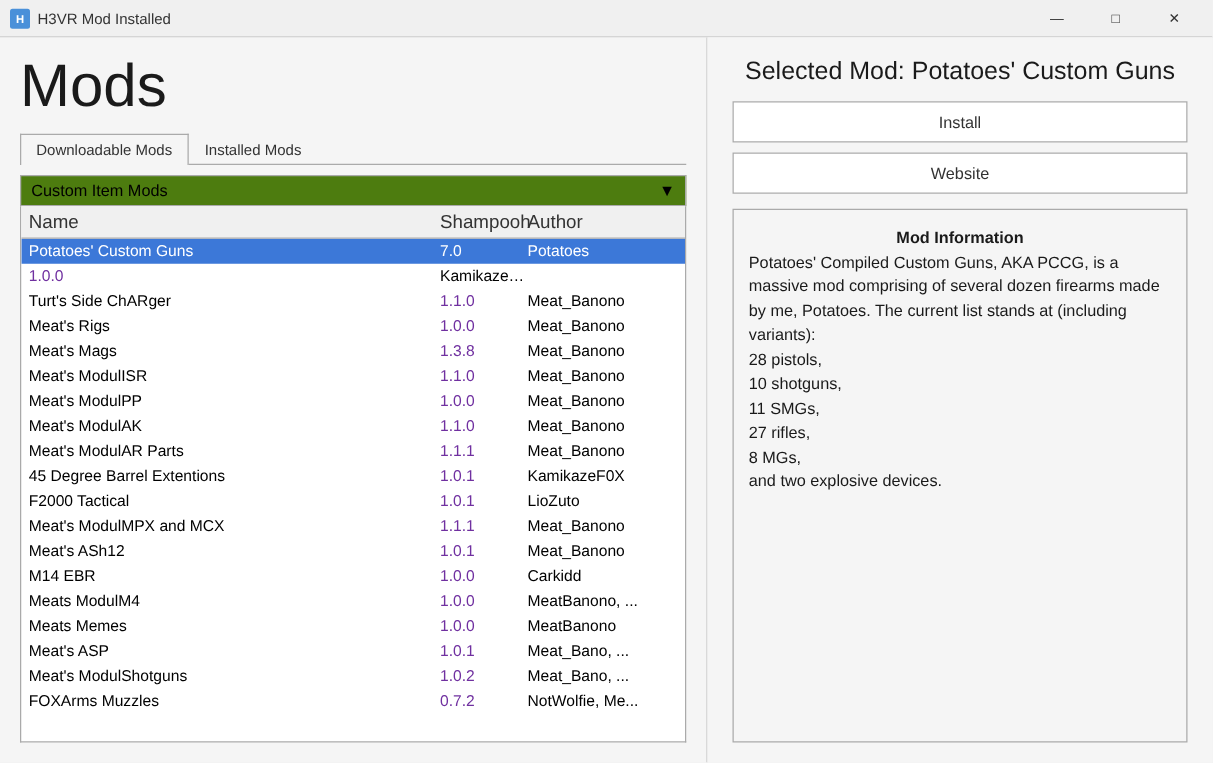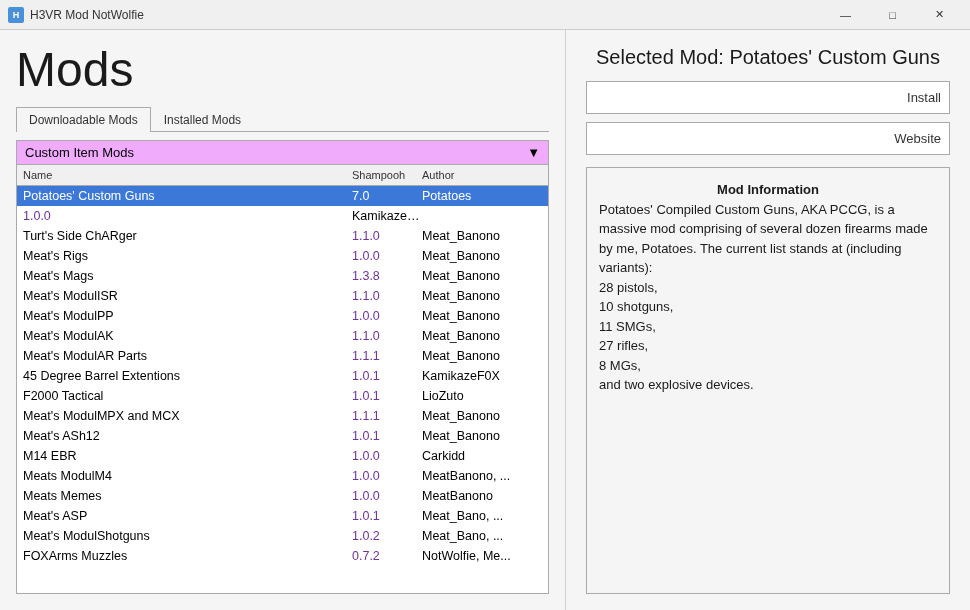--- a/index.html
+++ b/index.html
@@ -98,21 +98,21 @@
       border-bottom-color: #f5f5f5;
       font-weight: 500;
     }
 
     
     .category-dropdown {
       display: flex;
       align-items: center;
       justify-content: space-between;
       border: 1px solid #aaa;
-      background: #f0abfc;
+      background: #4d7c0f;
       padding: 4px 8px;
       margin-top: 8px;
       cursor: pointer;
       font-size: 13px;
     }
 
     
     .mod-table-wrapper {
       flex: 1;
       border: 1px solid #aaa;
@@ -124,21 +124,21 @@
       position: relative;
     }
     .mod-table-header {
       display: grid;
       grid-template-columns: 1fr 70px 120px;
       background: #f0f0f0;
       border-bottom: 1px solid #aaa;
       padding: 4px 6px;
       font-weight: normal;
       color: #333;
-      font-size: 11px;
+      font-size: 15px;
     }
     .mod-table-body {
       overflow-y: scroll;
       flex: 1;
     }
     .mod-row {
       display: grid;
       grid-template-columns: 1fr 70px 120px;
       padding: 3px 6px;
       cursor: pointer;
@@ -176,21 +176,21 @@
 
     .action-btn {
       display: block;
       width: 100%;
       padding: 8px;
       margin-bottom: 8px;
       border: 1px solid #aaa;
       background: white;
       cursor: pointer;
       font-size: 13px;
-      text-align: right;
+      text-align: center;
       color: #333;
     }
 
     .mod-info-panel {
       flex: 1;
       border: 1px solid #aaa;
       background: #f5f5f5;
       padding: 12px;
       overflow-y: auto;
       font-size: 13px;
@@ -205,21 +205,21 @@
     }
     .mod-info-text {
       color: #1a1a1a;
     }
   </style>
 </head>
 <body>
 
 <div class="titlebar">
   <div class="titlebar-icon">H</div>
-  <span class="titlebar-title">H3VR Mod NotWolfie</span>
+  <span class="titlebar-title">H3VR Mod Installed</span>
   <div class="titlebar-controls">
     <button class="titlebar-btn">—</button>
     <button class="titlebar-btn">□</button>
     <button class="titlebar-btn close">✕</button>
   </div>
 </div>
 
 <div class="main-container">
 
   <div class="left-panel">

